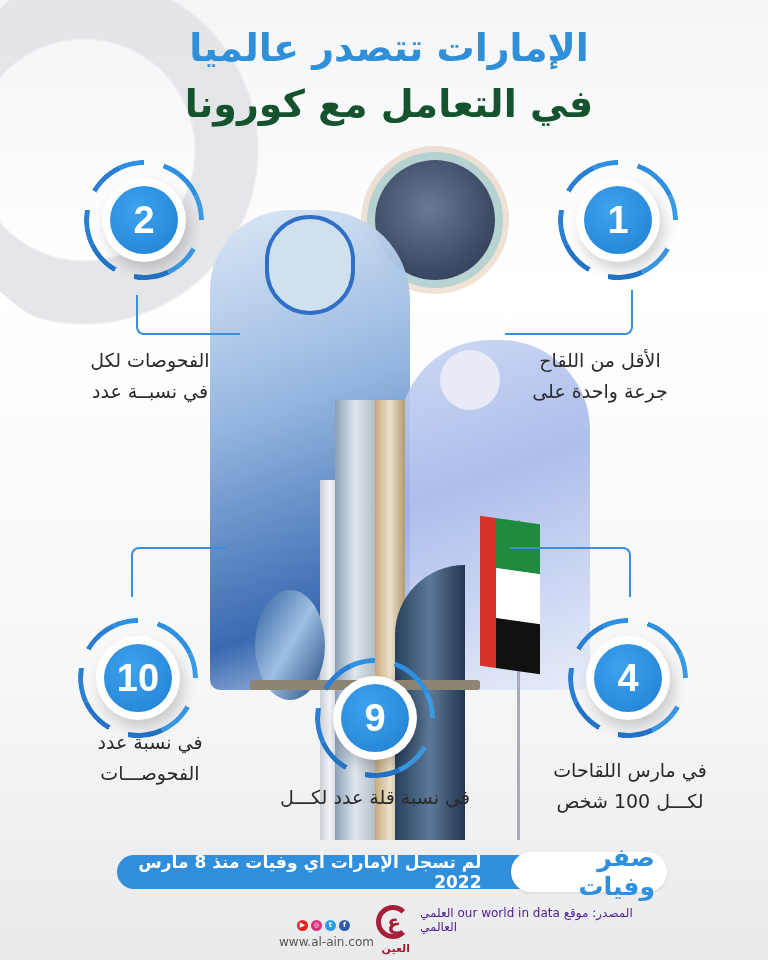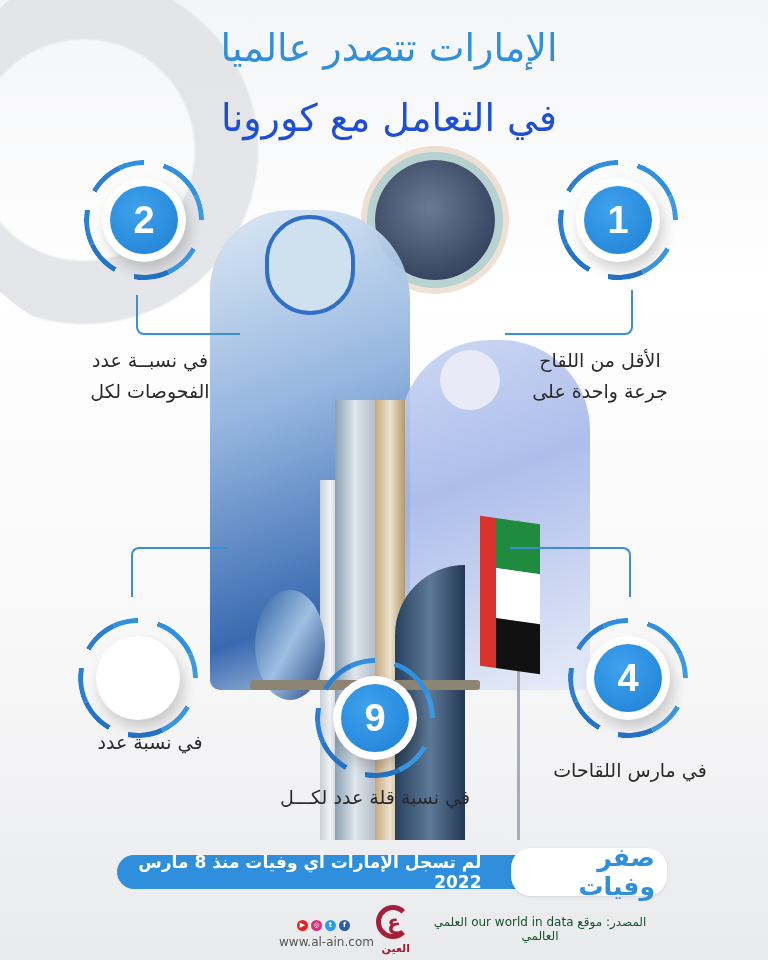--- a/index.html
+++ b/index.html
@@ -10,25 +10,25 @@
     position: relative;
     color: #2b2b2b;
   }
   .bg-logo {
     position: absolute; left: -60px; top: -40px; width: 360px; height: 380px;
     border-radius: 50%;
     background: radial-gradient(circle at 40% 50%, rgba(230,231,234,0.0) 0 38%, rgba(226,227,230,0.9) 39% 60%, rgba(0,0,0,0) 61%);
   }
   .title {
     position: absolute; left: 0; right: 0; text-align: center; direction: rtl;
-    font-weight: normal;
+    font-weight: bold;
     padding-left: 10px;
   }
   .title-1 { top: 26px; font-size: 38px; color: #2f8fd8; }
-  .title-2 { top: 96px; font-size: 38px; color: #1d4ed8; }
+  .title-2 { top: 82px; font-size: 38px; color: #14532d; }
 
   .hero {
     position: absolute; left: 190px; top: 150px; width: 400px; height: 540px;
   }
   .suit-left {
     position: absolute; left: 20px; top: 60px; width: 200px; height: 480px;
     background: linear-gradient(160deg, #dbe7f5 0%, #8fb2de 40%, #2f62ad 80%, #c9d9ee 100%);
     border-radius: 80px 90px 10px 10px; opacity: 0.95;
   }
   .suit-right {
@@ -121,31 +121,31 @@
   .c4 { left: 530px; top: 755px; width: 200px; }
   .c9 { left: 255px; top: 782px; width: 240px; }
   .c10 { left: 50px; top: 727px; width: 200px; }
 
   .banner {
     position: absolute; left: 117px; top: 855px; width: 548px; height: 34px;
     background: #2f8fdc; border-radius: 17px; direction: rtl;
     display: flex; align-items: center;
   }
   .banner-pill {
-    height: 48px; margin-right: -2px; padding: 0 12px;
+    height: 40px; margin-right: -2px; padding: 0 12px;
     background: #fff; border-radius: 20px; color: #2f8fdc;
     font-size: 25px; font-weight: bold;
     display: flex; align-items: center;
     box-shadow: 0 1px 3px rgba(0,0,0,0.1);
   }
   .banner-text { color: #fff; font-size: 17px; font-weight: bold; padding-right: 30px; }
 
   .source {
-    position: absolute; left: 420px; top: 906px; width: 240px; direction: rtl; text-align: center;
-    font-size: 12px; color: #14532d; margin-top: 9px;
+    position: absolute; left: 420px; top: 906px; width: 240px; direction: rtl; text-align: left;
+    font-size: 12px; color: #4c1d95;
   }
   .logo {
     position: absolute; left: 376px; top: 905px; width: 34px; height: 34px;
     border: 5px solid #a4203a; border-radius: 50%; border-right-color: transparent;
   }
   .logo-e {
     position: absolute; left: 384px; top: 910px; width: 20px; height: 24px;
     color: #a4203a; font-weight: bold; font-size: 20px; text-align: center; line-height: 24px;
   }
   .logo-text {
@@ -202,48 +202,51 @@
   <div>الأقل من اللقاح</div>
   <div>جرعة واحدة على</div>
 </div>
 
 <div class="badge b2">
   <div class="ring"></div>
   <div class="disc"></div>
   <div class="num">2</div>
 </div>
 <div class="caption c2">
+  <div>الفحوصات لكل</div>
   <div>في نسبــة عدد</div>
-  <div>الفحوصات لكل</div>
 </div>
 
 <div class="badge b4">
   <div class="ring"></div>
   <div class="disc"></div>
   <div class="num">4</div>
 </div>
 <div class="caption c4">
   <div>في مارس اللقاحات</div>
+  <div>لكـــل 100 شخص</div>
 </div>
 
 <div class="badge b9">
   <div class="ring"></div>
   <div class="disc"></div>
   <div class="num">9</div>
 </div>
 <div class="caption c9">
   <div>في نسبة قلة عدد لكـــل</div>
 </div>
 
 <div class="badge b10">
   <div class="ring"></div>
   <div class="disc"></div>
+  <div class="num">10</div>
 </div>
 <div class="caption c10">
   <div>في نسبة عدد</div>
+  <div>الفحوصـــات</div>
 </div>
 
 <div class="banner">
   <div class="banner-pill">صفر وفيات</div>
   <div class="banner-text">لم تسجل الإمارات أي وفيات منذ 8 مارس 2022</div>
 </div>
 
 <div class="source">المصدر: موقع our world in data العلمي العالمي</div>
 
 <div class="logo"></div>

